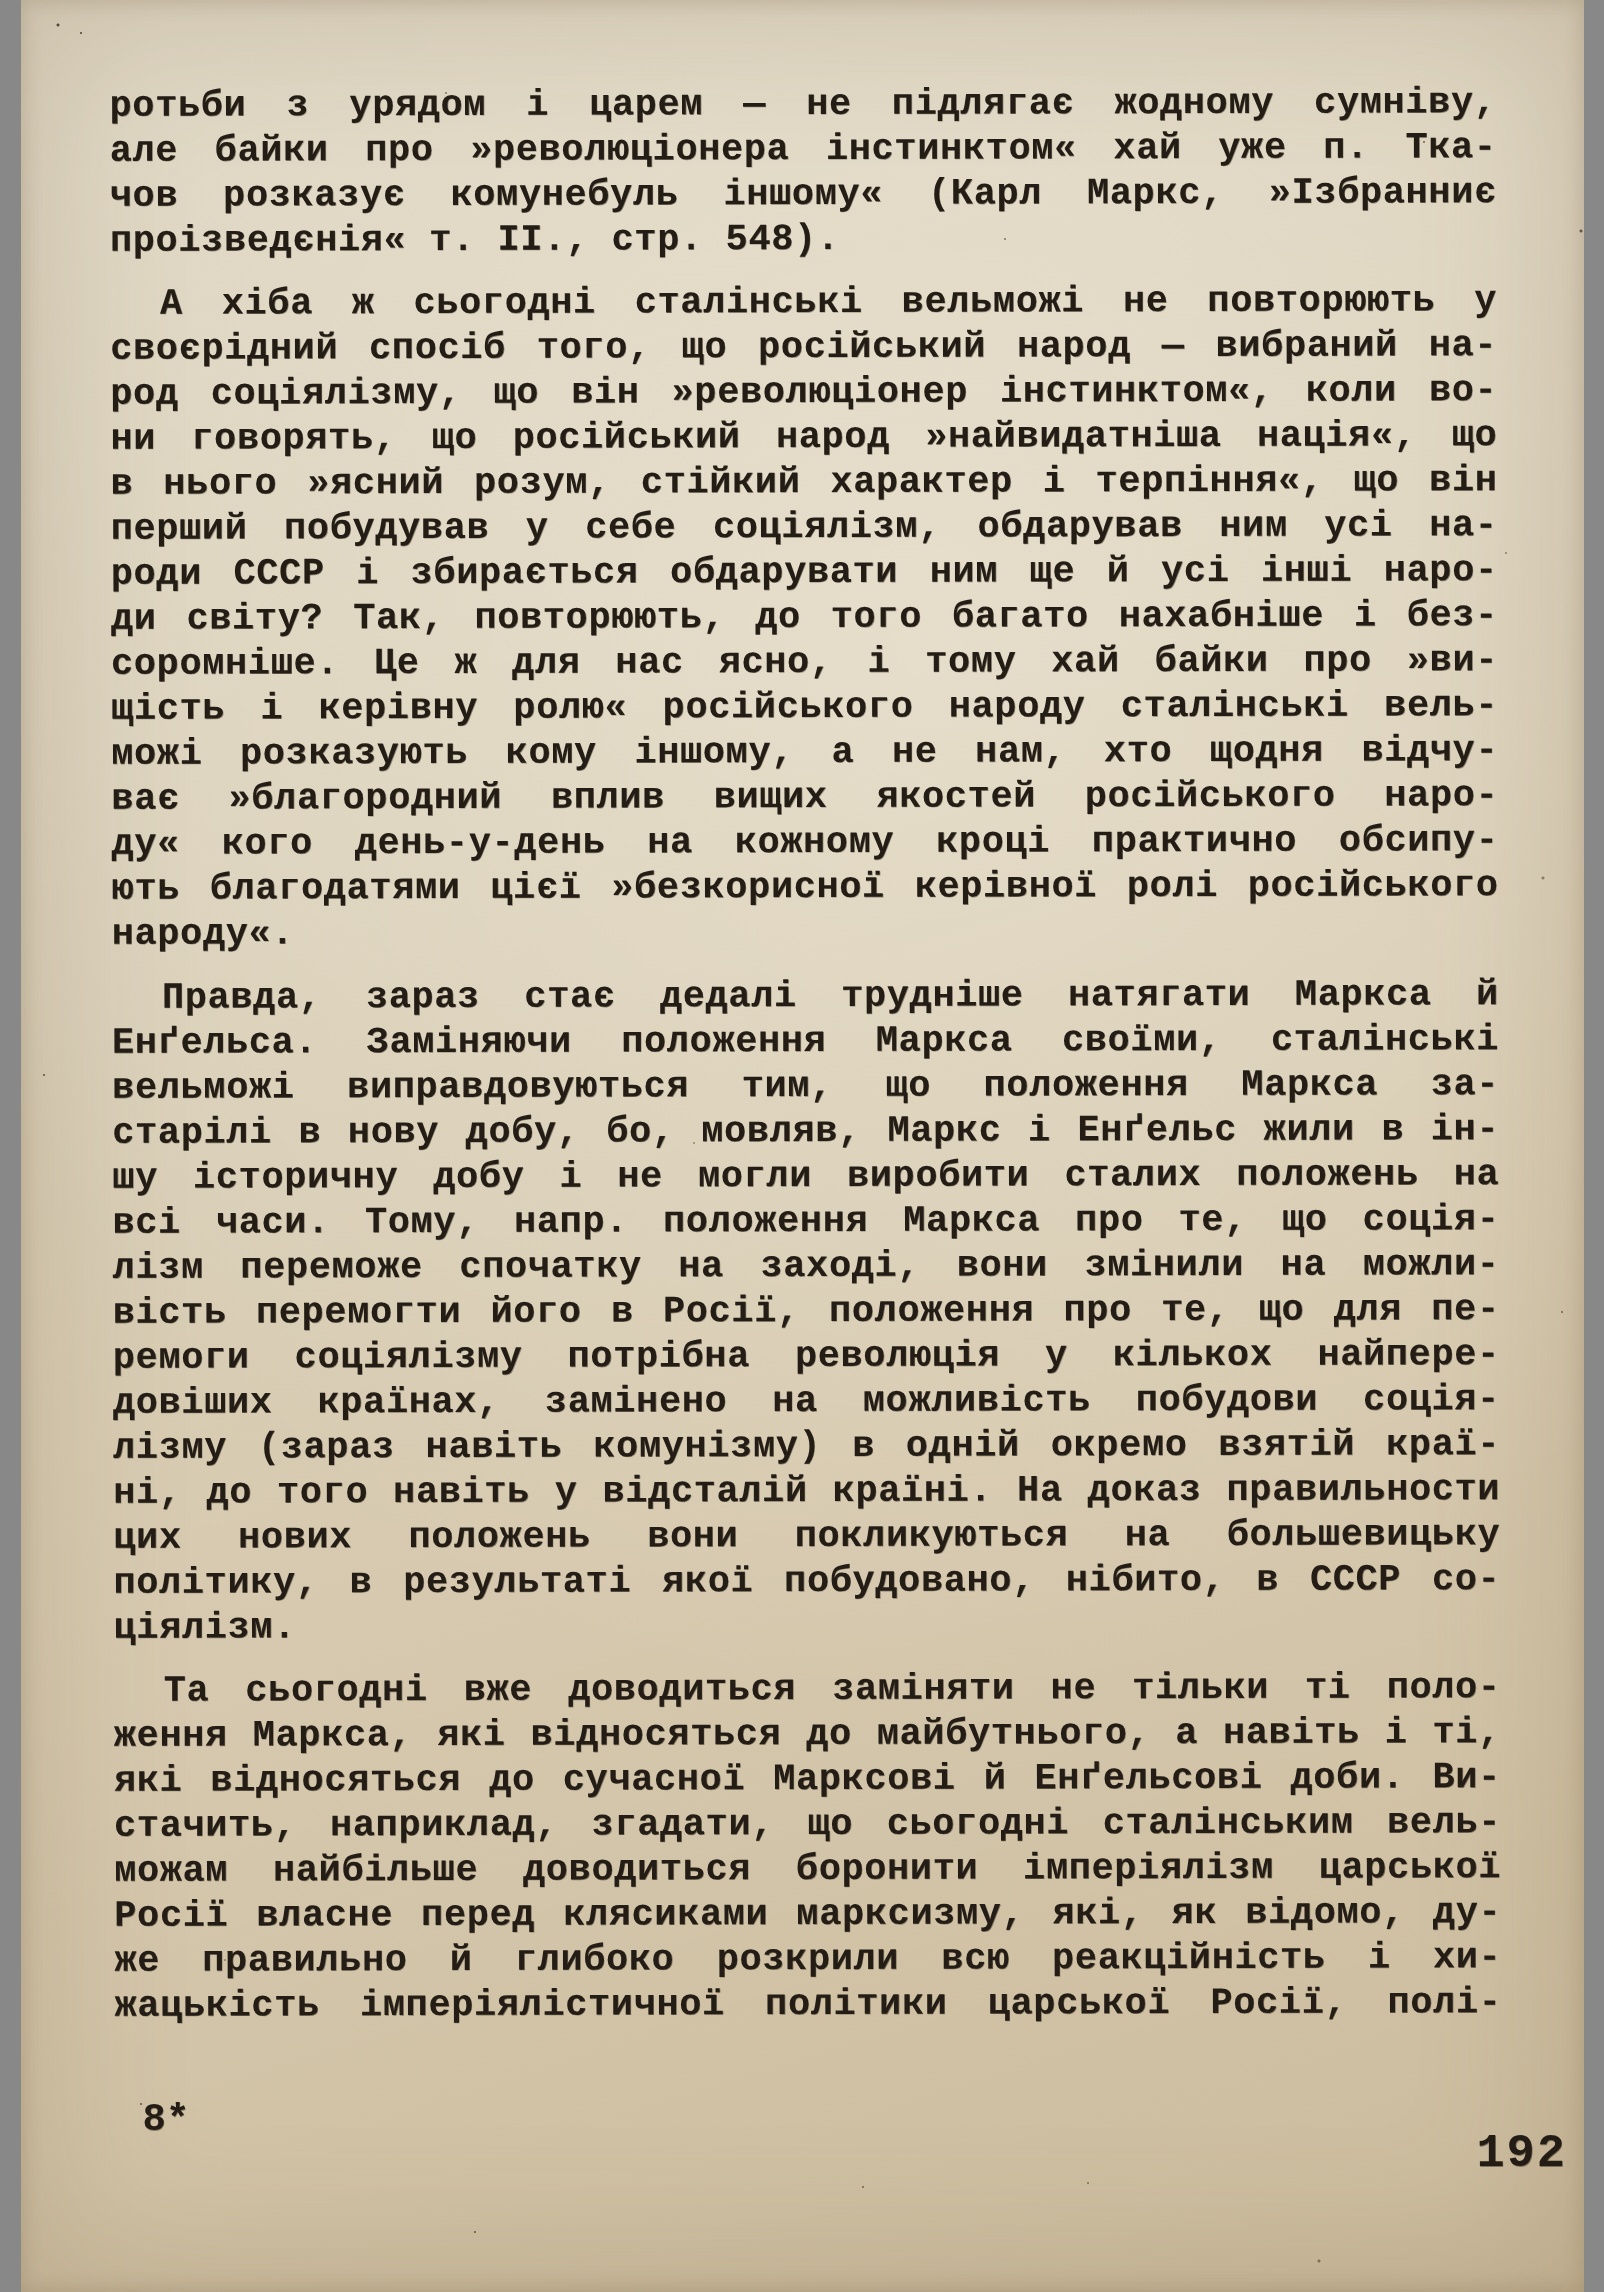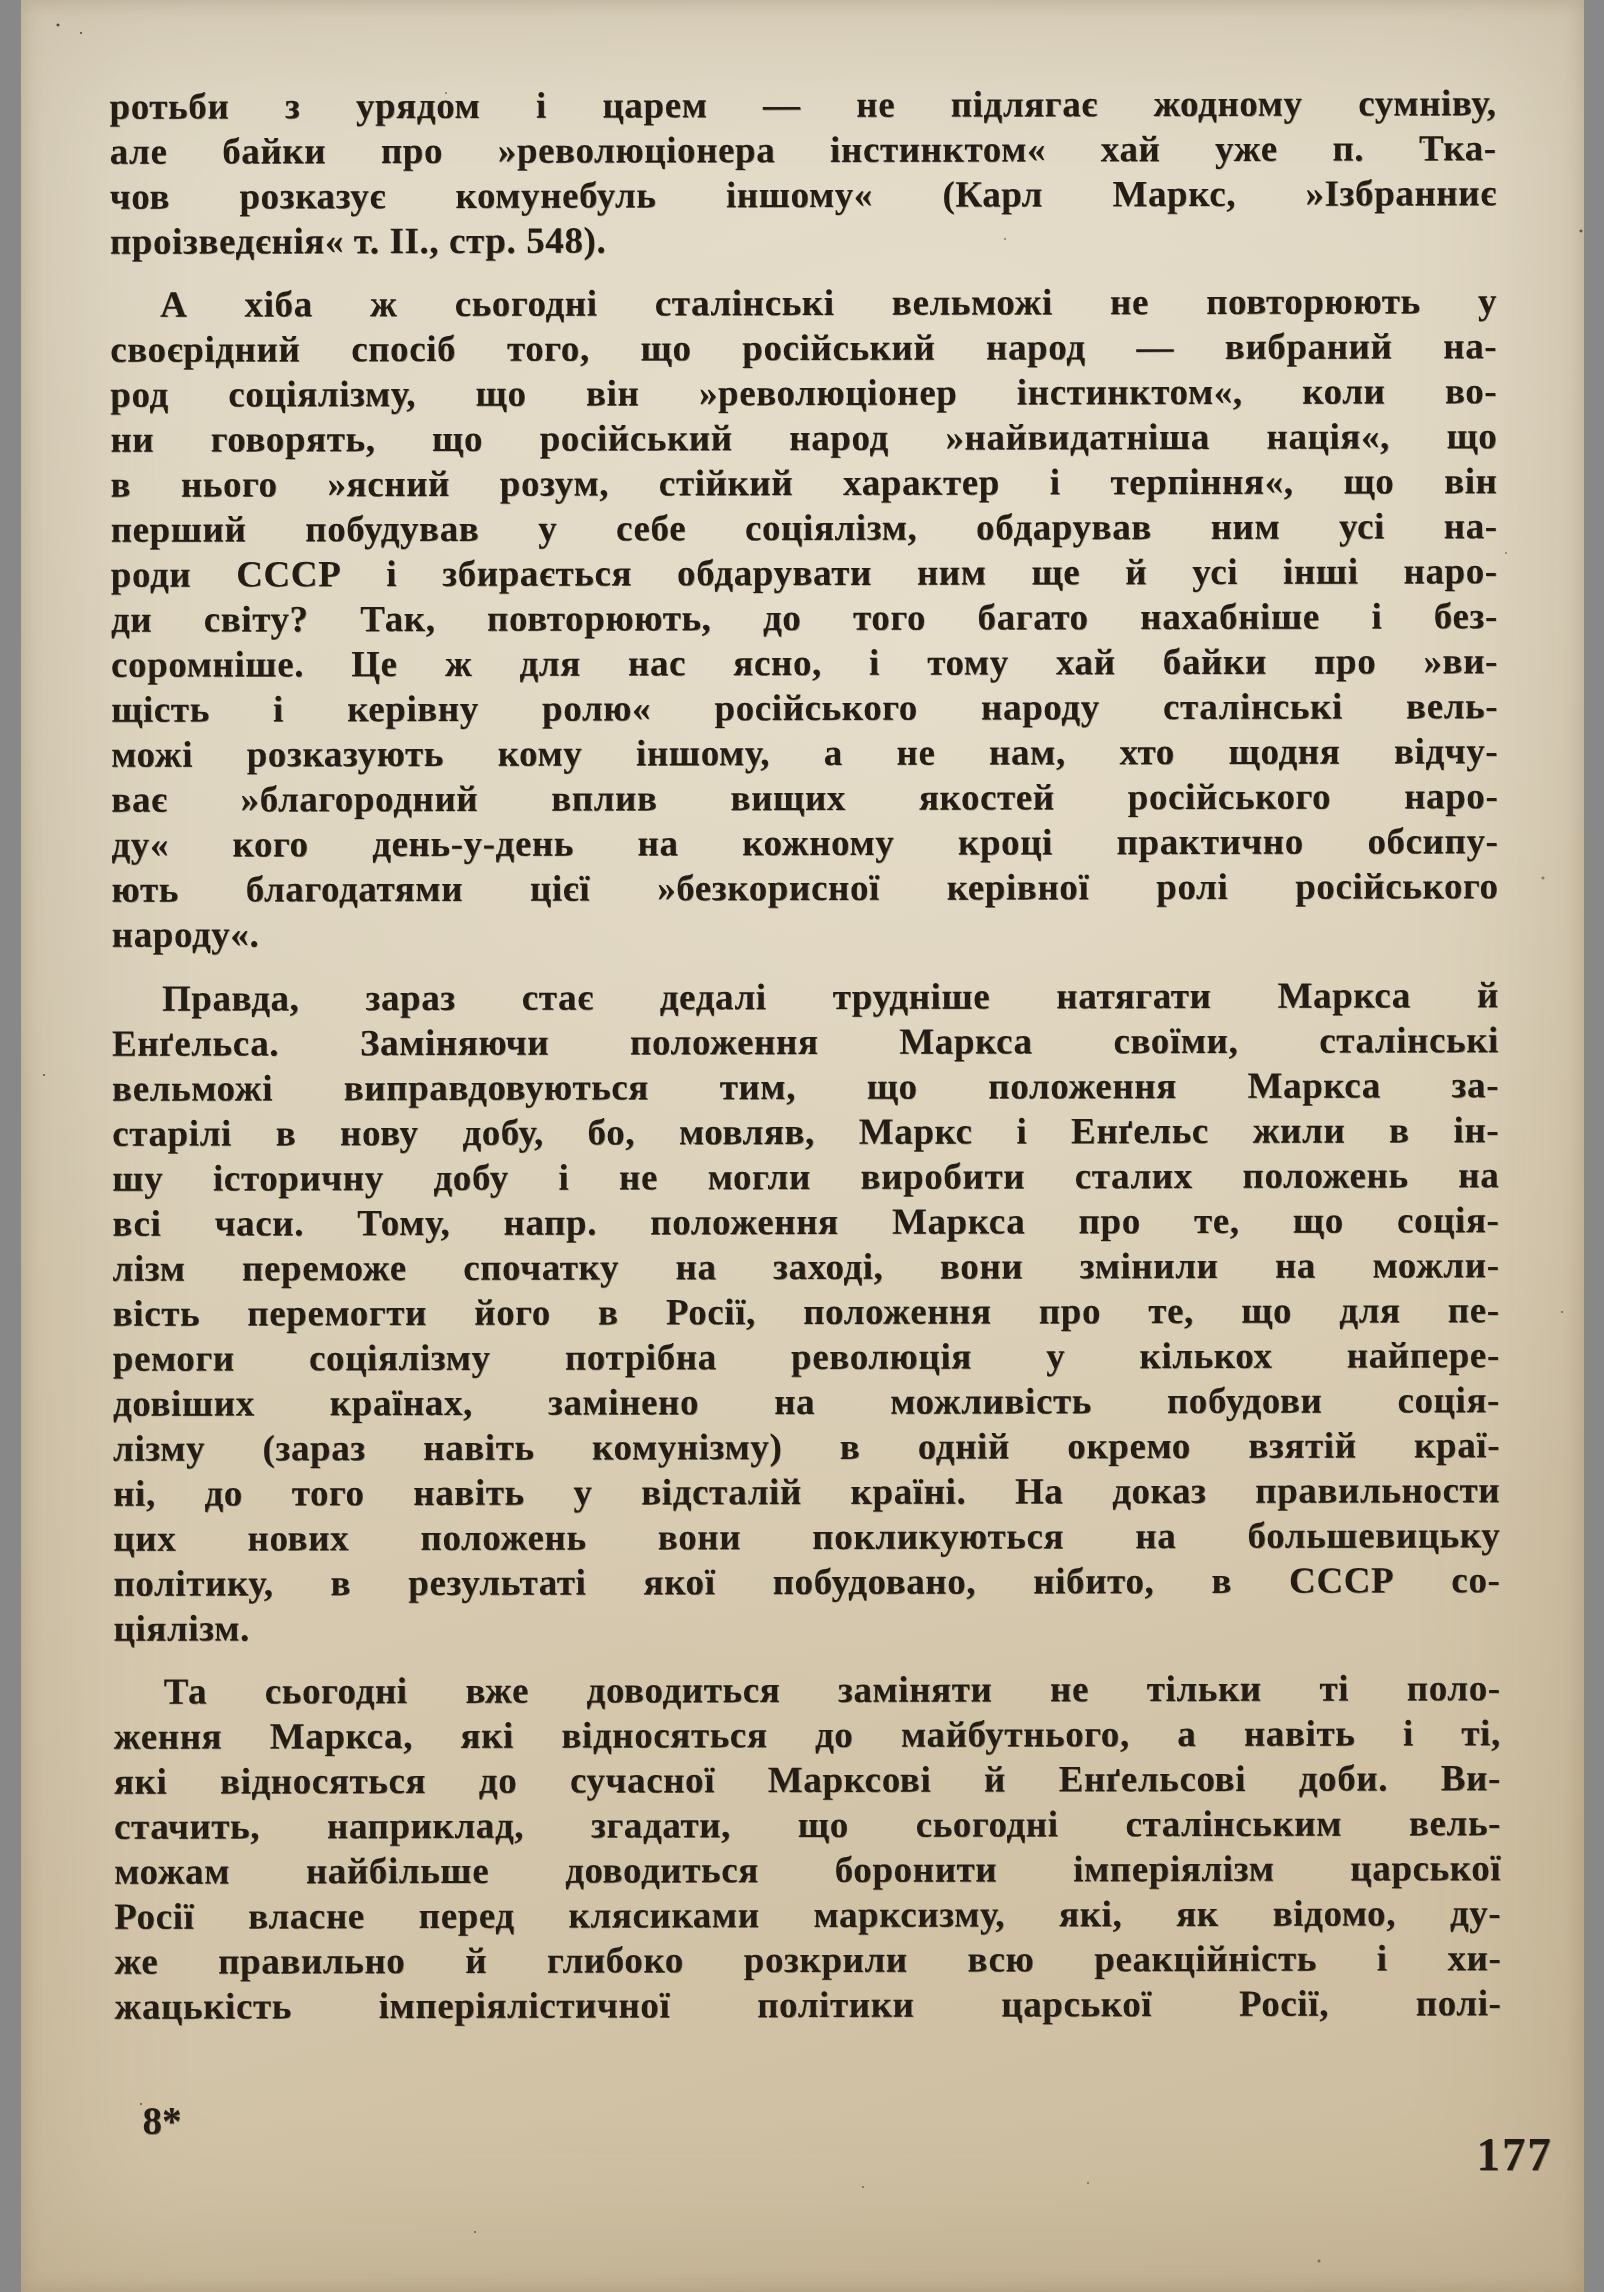--- a/index.html
+++ b/index.html
@@ -1,21 +1,21 @@
 <!DOCTYPE html>
 <html><head>
 <meta charset="utf-8">
 <style>
   html,body { margin:0; padding:0; background:#888; }
   .page {
     position:relative;
     width:1563px; height:2292px;
     margin:0 auto;
     overflow:hidden;
-    font-family:Liberation Serif, serif;
+    font-family:Liberation Mono, monospace;
     font-weight:bold;
     color:#241d15;
     background:
       radial-gradient(120% 85% at 58% 28%, rgba(255,250,238,0.30) 0%, rgba(255,250,238,0) 55%),
       linear-gradient(163deg, #e0d8c5 0%, #dbd1bb 34%, #d6c9af 62%, #d0c1a4 84%, #cbbb9d 100%);
     box-shadow: inset 0 0 146px 24px rgba(118,95,62,0.20), inset 0 0 17.5px 3.9px rgba(100,80,50,0.18);
   }
   .grain {
     position:absolute; inset:0; pointer-events:none;
     background-image:
@@ -125,15 +125,15 @@
       <span class="line">стачить, наприклад, згадати, що сьогодні сталінським вель-</span>
       <span class="line">можам найбільше доводиться боронити імперіялізм царської</span>
       <span class="line">Росії власне перед клясиками марксизму, які, як відомо, ду-</span>
       <span class="line">же правильно й глибоко розкрили всю реакційність і хи-</span>
       <span class="line">жацькість імперіялістичної політики царської Росії, полі-</span>
     </p>
 
   </div>
 
   <span class="sig">8*</span>
-  <span class="pagenum">177</span>
+  <span class="pagenum">192</span>
 </div>
 
 
 </body></html>

